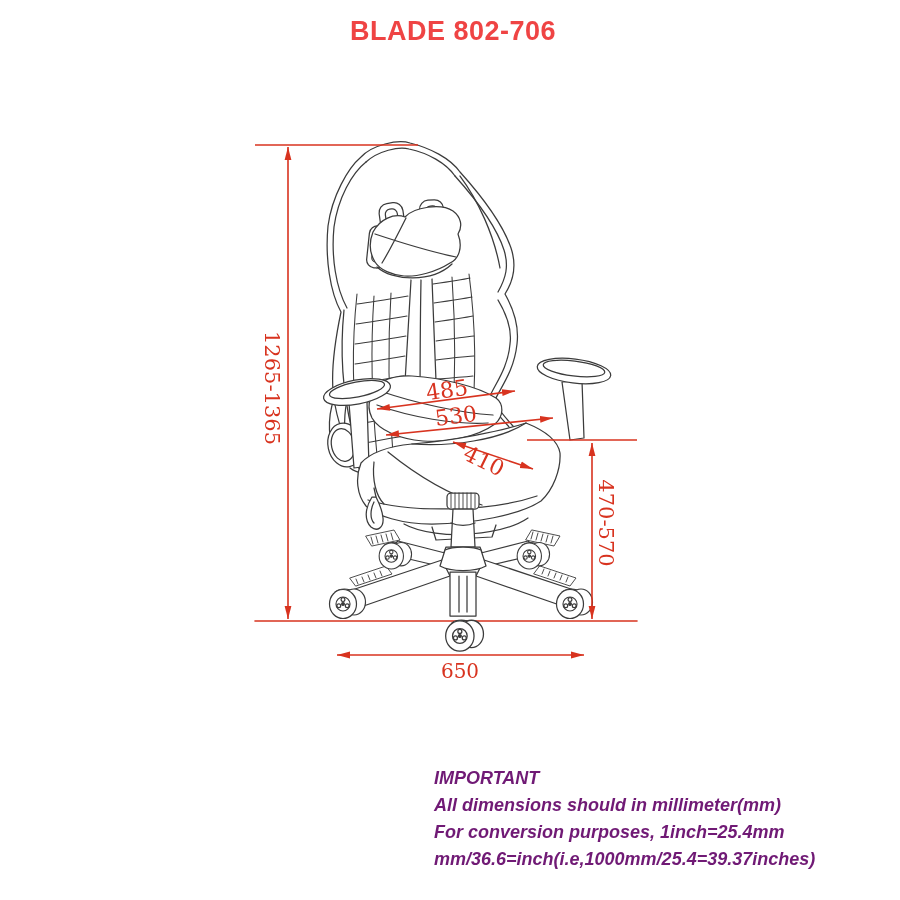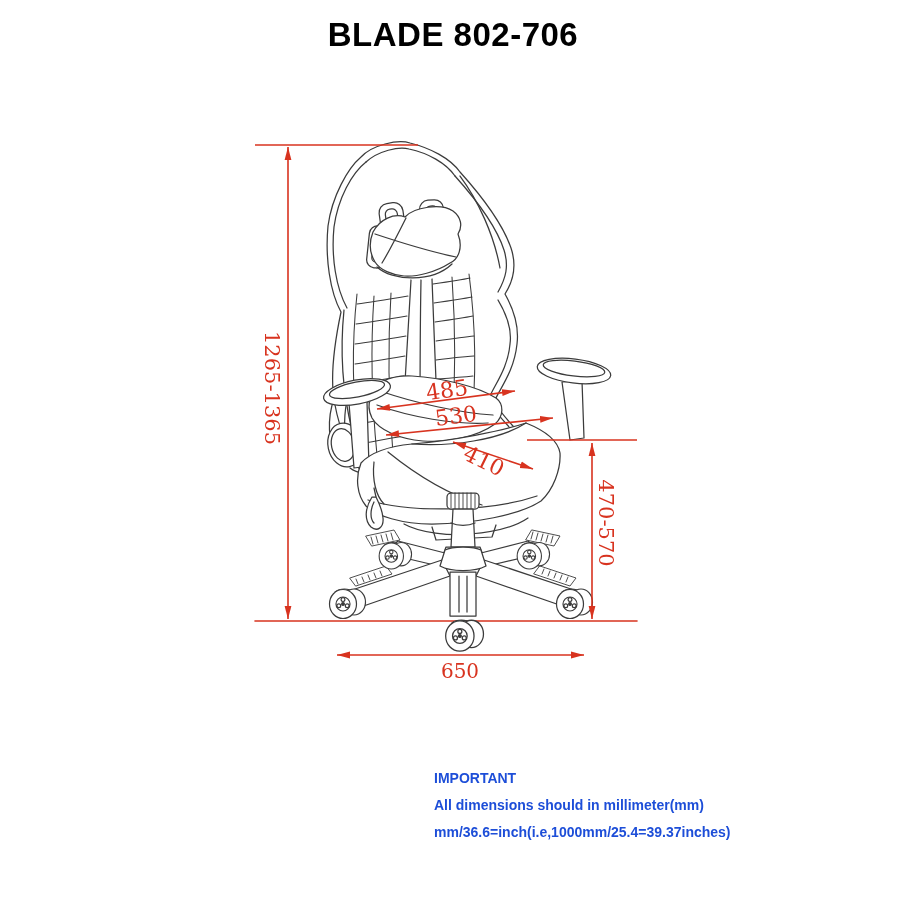--- a/index.html
+++ b/index.html
@@ -1,25 +1,25 @@
 <!DOCTYPE html>
 <html><head>
 <meta charset="utf-8">
 <style>
   html,body{margin:0;padding:0;background:#ffffff;}
   .canvas{position:relative;width:900px;height:900px;background:#ffffff;overflow:hidden;
           font-family:"Liberation Sans",sans-serif;}
   .title{position:absolute;top:16px;left:453px;transform:translateX(-50%);
-         font-size:33px;font-weight:bold;letter-spacing:.5px;color:#000000;white-space:nowrap;}
+         font-size:27px;font-weight:bold;letter-spacing:.5px;color:#ef4444;white-space:nowrap;}
   svg.draw{position:absolute;left:0;top:0;}
   .dim{position:absolute;color:#d8331f;font-family:"DejaVu Serif","Liberation Serif",serif;
        font-size:22px;white-space:nowrap;transform-origin:center center;}
   .dim.v{transform:translate(-50%,-50%) rotate(90deg);}
-  .notes{position:absolute;left:434px;top:765px;color:#1d4ed8;font-weight:bold;
-         font-size:14px;line-height:27px;}
+  .notes{position:absolute;left:434px;top:765px;color:#701a75;font-weight:bold;
+         font-size:18px;line-height:27px;font-style:italic;}
   .notes .nline{white-space:nowrap;}
 </style>
 </head>
 <body>
 
 <div class="canvas">
 
   <div class="title">BLADE 802-706</div>
 
   <svg class="draw" width="900" height="900" viewBox="0 0 900 900">
@@ -218,16 +218,17 @@
   <div class="dim v" style="left:272px;top:388px;font-size:21px;">1265-1365</div>
   <div class="dim v" style="left:606px;top:523px;font-size:21px;">470-570</div>
   <div class="dim" style="left:447px;top:390px;transform:translate(-50%,-50%) rotate(-8deg);">485</div>
   <div class="dim" style="left:456px;top:416px;transform:translate(-50%,-50%) rotate(-7deg);">530</div>
   <div class="dim" style="left:484px;top:461px;transform:translate(-50%,-50%) rotate(26deg);">410</div>
   <div class="dim" style="left:460px;top:671px;font-size:20px;transform:translate(-50%,-50%);">650</div>
 
   <div class="notes">
     <div class="nline">IMPORTANT</div>
     <div class="nline">All dimensions should in millimeter(mm)</div>
+    <div class="nline">For conversion purposes, 1inch=25.4mm</div>
     <div class="nline">mm/36.6=inch(i.e,1000mm/25.4=39.37inches)</div>
   </div>
 
 </div>
 
 </body></html>

